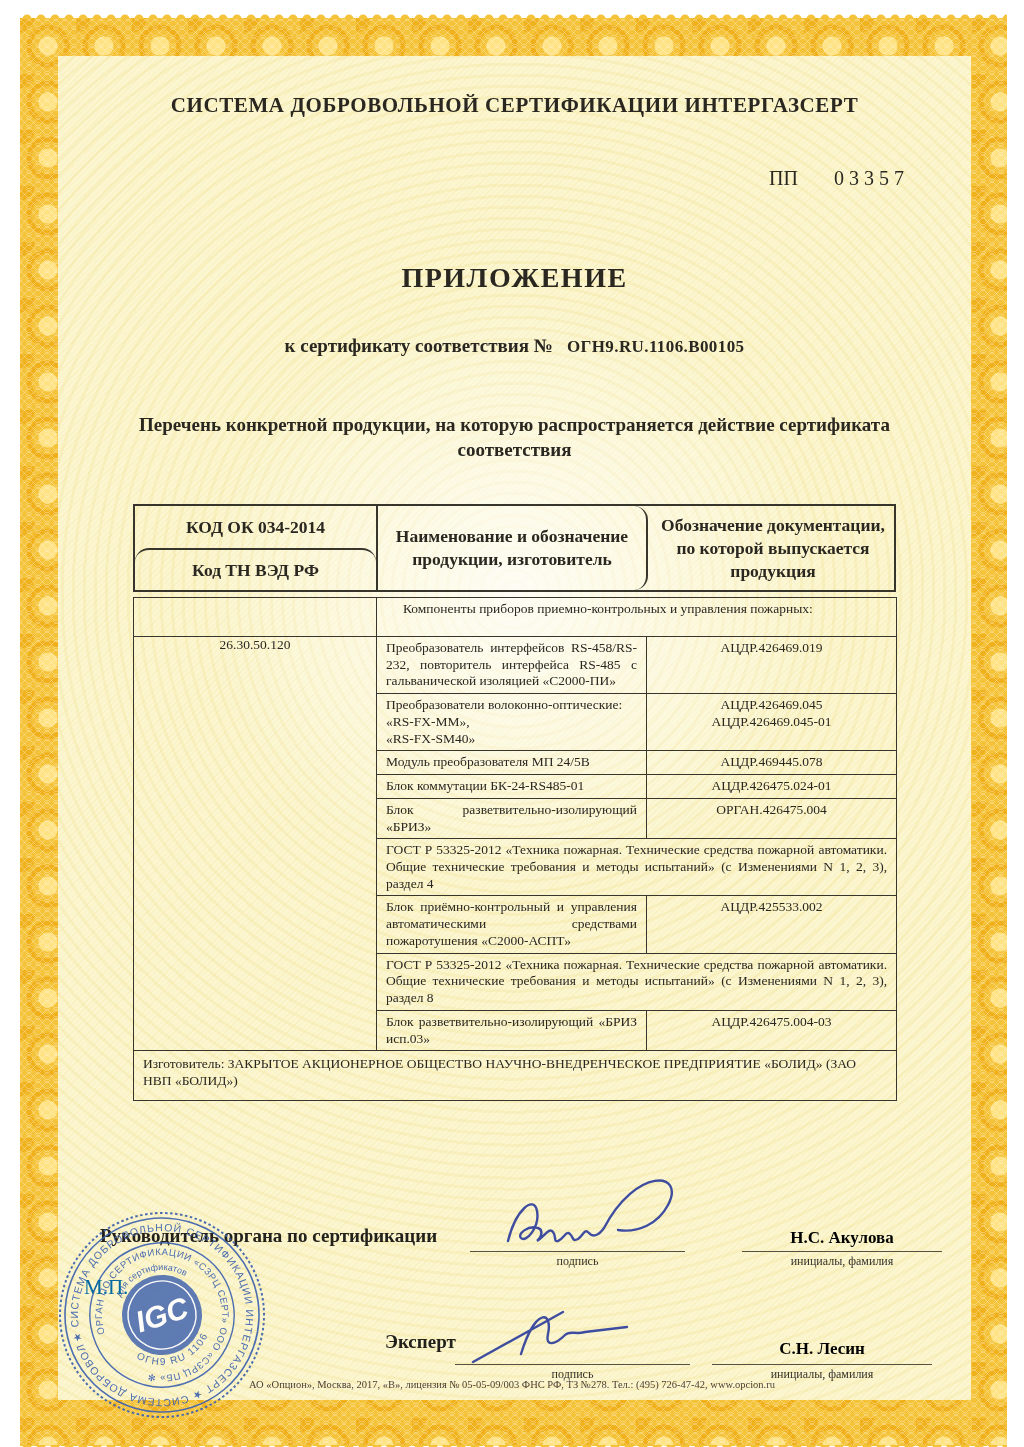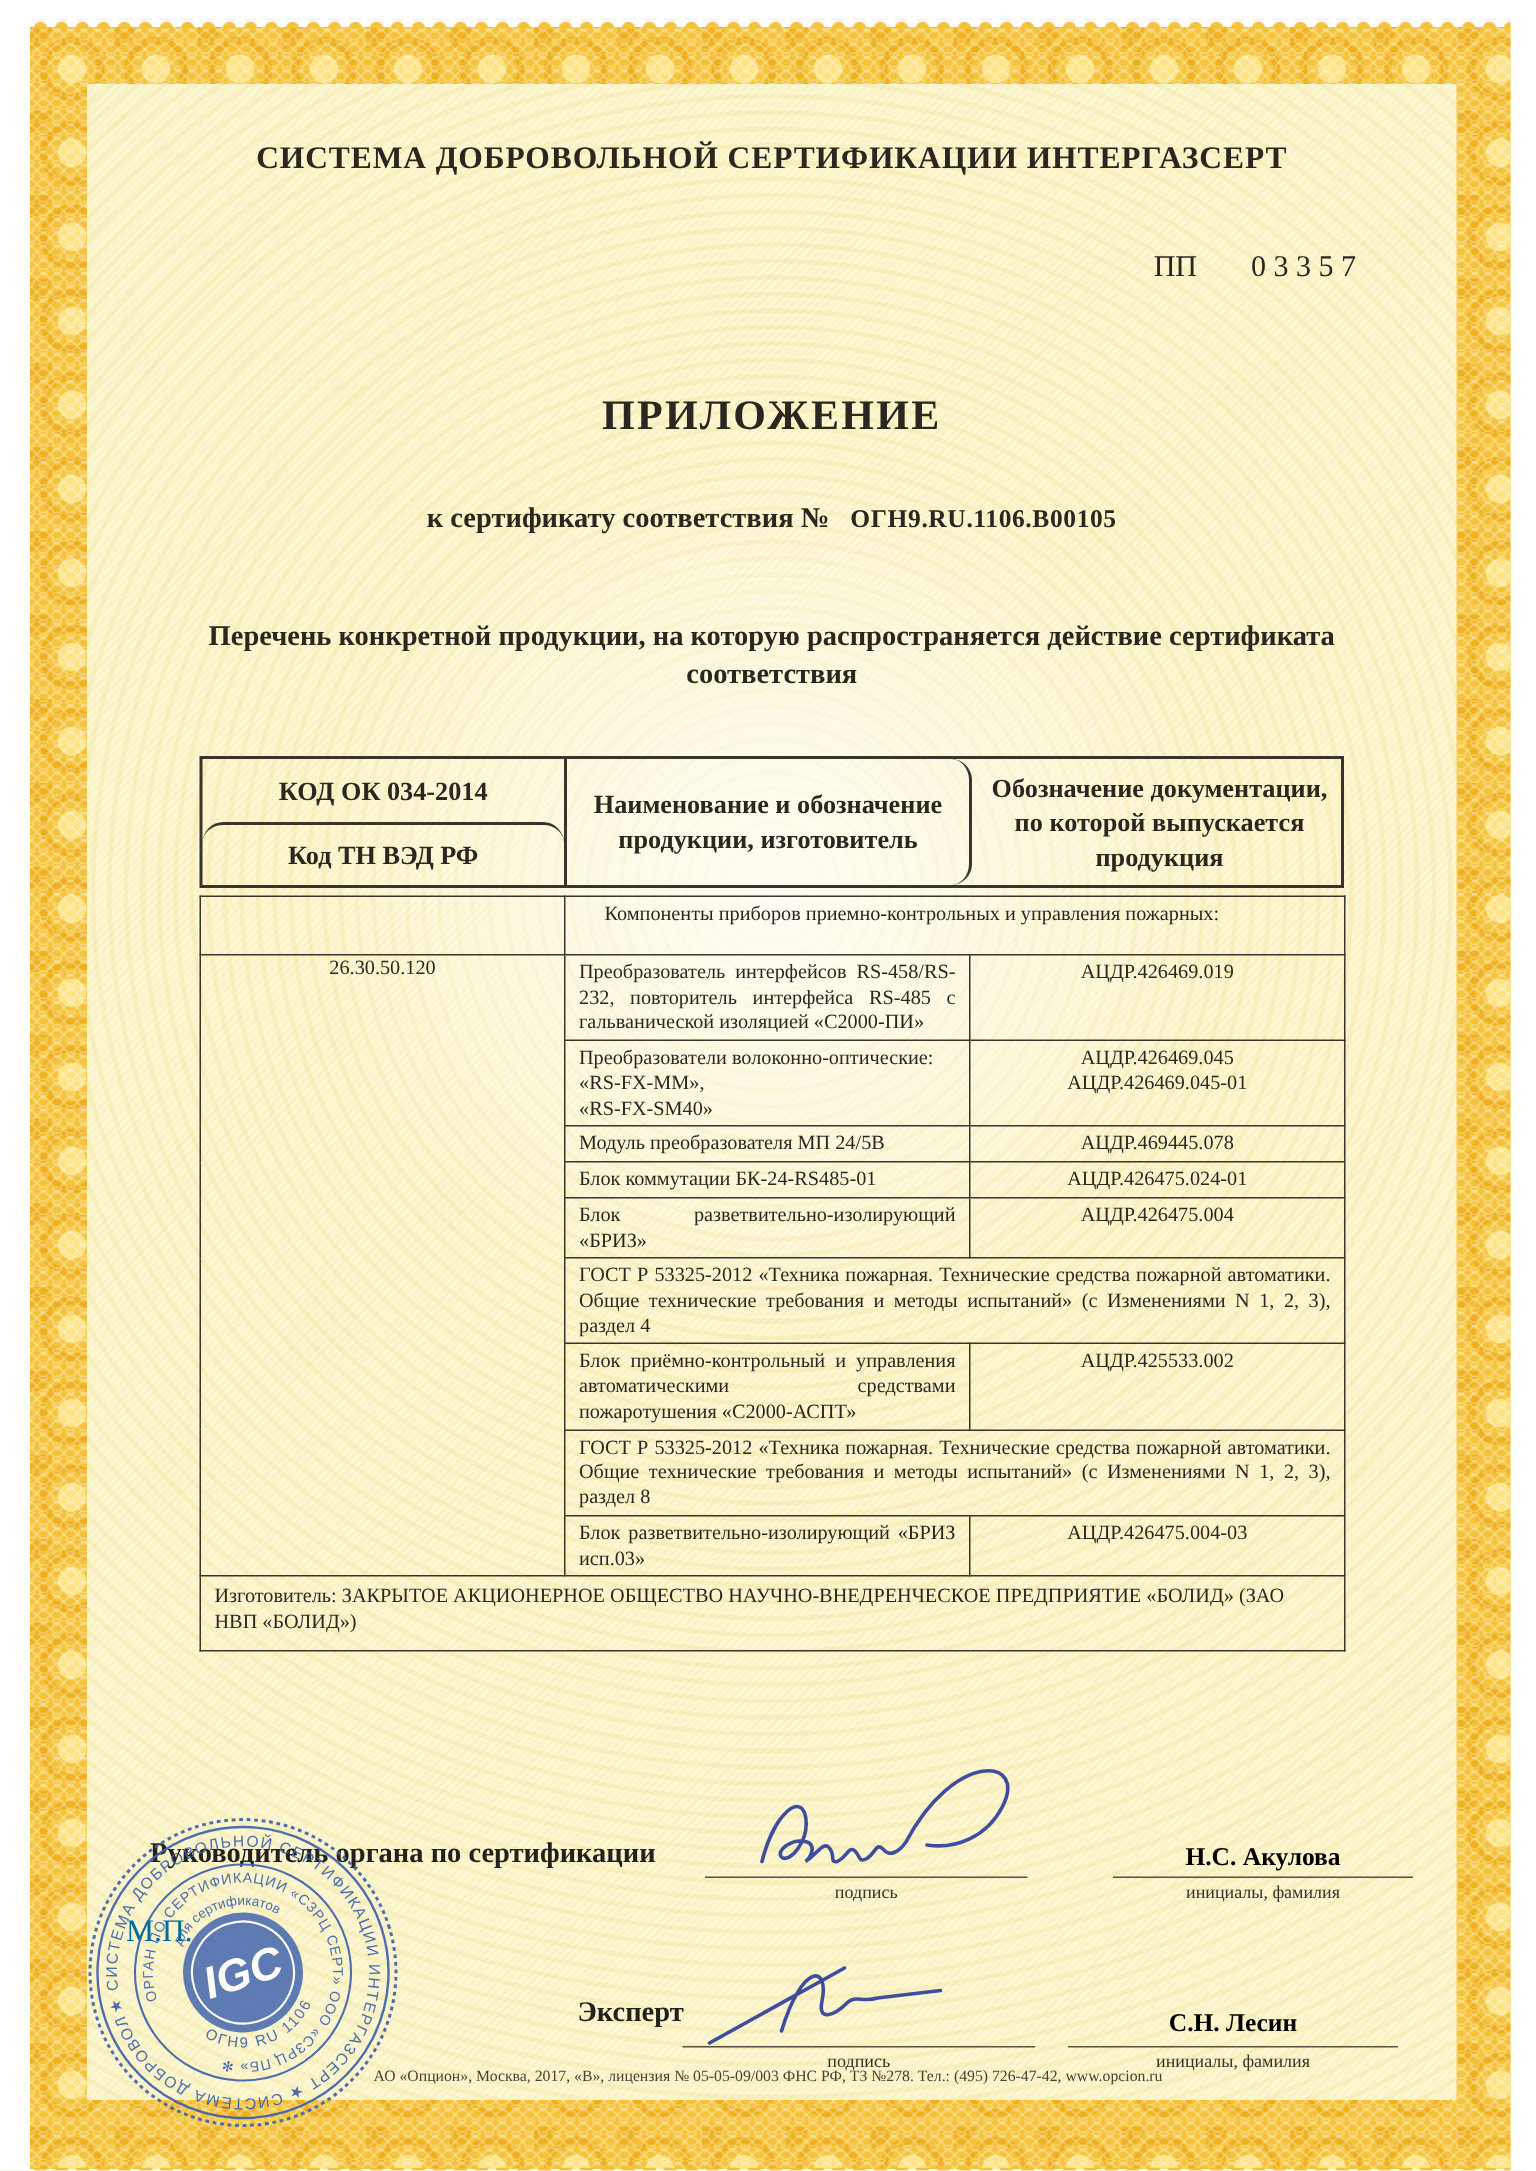--- a/index.html
+++ b/index.html
@@ -138,21 +138,21 @@
         <tr>
           <td class="name">Модуль преобразователя МП 24/5В</td>
           <td class="code">АЦДР.469445.078</td>
         </tr>
         <tr>
           <td class="name">Блок коммутации БК-24-RS485-01</td>
           <td class="code">АЦДР.426475.024-01</td>
         </tr>
         <tr>
           <td class="name">Блок разветвительно-изолирующий «БРИЗ»</td>
-          <td class="code">АЦДР.426475.004</td>
+          <td class="code">ОРГАН.426475.004</td>
         </tr>
         <tr>
           <td class="gost" colspan="2">ГОСТ Р 53325-2012 «Техника пожарная. Технические средства пожарной автоматики. Общие технические требования и методы испытаний» (с Изменениями N 1, 2, 3), раздел 4</td>
         </tr>
         <tr>
           <td class="name">Блок приёмно-контрольный и управления автоматическими средствами пожаротушения «С2000-АСПТ»</td>
           <td class="code">АЦДР.425533.002</td>
         </tr>
         <tr>
           <td class="gost" colspan="2">ГОСТ Р 53325-2012 «Техника пожарная. Технические средства пожарной автоматики. Общие технические требования и методы испытаний» (с Изменениями N 1, 2, 3), раздел 8</td>

